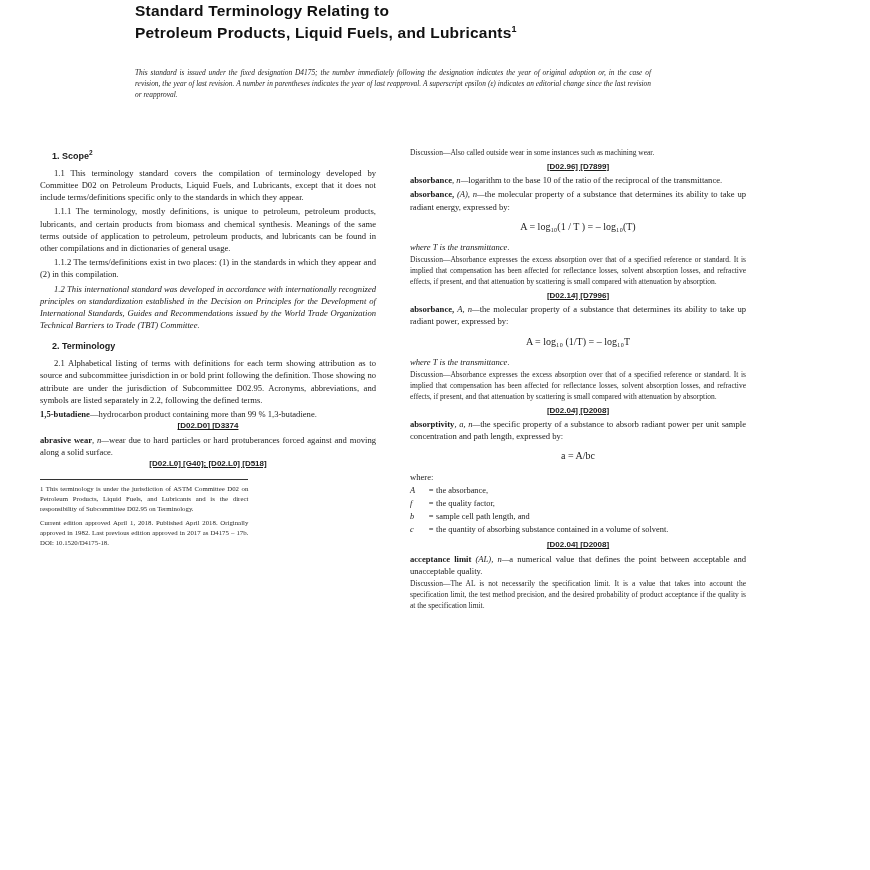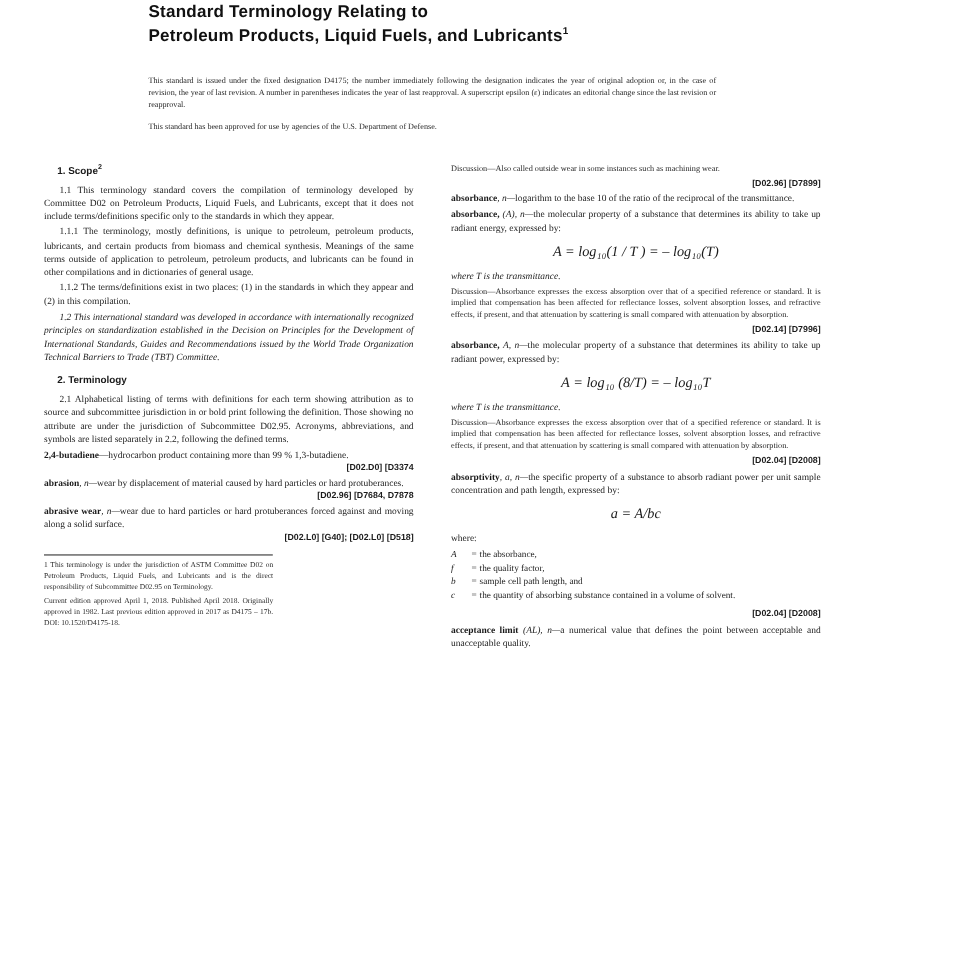--- a/index.html
+++ b/index.html
@@ -44,21 +44,21 @@
 
   .front-note {
     margin-top: 22px;
     margin-left: 95px;
     margin-right: 95px;
     font-size: 7.4px;
     line-height: 1.5;
     text-align: justify;
     color: #262626;
   }
-  .front-note p { margin: 0 0 9px 0; }
+  .front-note p { margin: 0 0 9px 0; font-style: italic; }
 
   
   .columns {
     position: absolute;
     top: 148px;
     left: 40px;
     right: 40px;
     bottom: 0;
     display: flex;
     gap: 34px;
@@ -93,34 +93,33 @@
   }
   .term i { font-style: italic; }
   .term-cont { margin: 0 0 2px 0; text-align: justify; }
 
   .code {
     font-family: "Liberation Sans", sans-serif;
     font-weight: bold;
     font-size: 8px;
     white-space: nowrap;
   }
-  .right { text-align: right; display: block; }
+  .right { text-align: center; display: block; text-decoration: underline; }
 
   .discussion {
     font-size: 7.5px;
     line-height: 1.45;
     text-align: justify;
     margin: 3px 0 3px 10px;
     color: #262626;
   }
 
   .formula {
     text-align: center;
-    font-style: italic;
-    font-size: 13px;
+    font-size: 10px;
     margin: 7px 0 7px 0;
   }
   .italic-note { font-style: italic; }
 
   .where { margin: 4px 0 3px 0; }
   .deflist {
     margin: 0 0 4px 0;
     padding: 0;
     list-style: none;
     font-size: 8.4px;
@@ -162,47 +161,42 @@
 
   <div class="title-block">
     <div class="doc-title">
       <div class="line1">Standard Terminology Relating to</div>
       <div class="line2"><span>Petroleum Products, Liquid Fuels, and Lubricants</span><span class="sup">1</span></div>
     </div>
   </div>
 
   <div class="front-note">
     <p>This standard is issued under the fixed designation D4175; the number immediately following the designation indicates the year of original adoption or, in the case of revision, the year of last revision. A number in parentheses indicates the year of last reapproval. A superscript epsilon (ε) indicates an editorial change since the last revision or reapproval.</p>
-    <p>This standard has been approved for use by agencies of the U.S. Department of Defense.</p>
   </div>
 
   <div class="columns">
 
     <div class="col">
 
       <h2 class="sec first"><span>1. Scope</span><span class="sup">2</span></h2>
 
       <p class="indent">1.1 This terminology standard covers the compilation of terminology developed by Committee D02 on Petroleum Products, Liquid Fuels, and Lubricants, except that it does not include terms/definitions specific only to the standards in which they appear.</p>
       <p class="indent">1.1.1 The terminology, mostly definitions, is unique to petroleum, petroleum products, lubricants, and certain products from biomass and chemical synthesis. Meanings of the same terms outside of application to petroleum, petroleum products, and lubricants can be found in other compilations and in dictionaries of general usage.</p>
       <p class="indent">1.1.2 The terms/definitions exist in two places: (1) in the standards in which they appear and (2) in this compilation.</p>
       <p class="indent italic-note">1.2 This international standard was developed in accordance with internationally recognized principles on standardization established in the Decision on Principles for the Development of International Standards, Guides and Recommendations issued by the World Trade Organization Technical Barriers to Trade (TBT) Committee.</p>
 
       <h2 class="sec"><span>2. Terminology</span></h2>
 
       <p class="indent">2.1 Alphabetical listing of terms with definitions for each term showing attribution as to source and subcommittee jurisdiction in or bold print following the definition. Those showing no attribute are under the jurisdiction of Subcommittee D02.95. Acronyms, abbreviations, and symbols are listed separately in 2.2, following the defined terms.</p>
 
       <p class="term">
-        <b>2,4-butadiene</b><span>—</span><span>hydrocarbon product containing more than 99 % 1,3-butadiene.</span>
+        <b>1,5-butadiene</b><span>—</span><span>hydrocarbon product containing more than 99 % 1,3-butadiene.</span>
         <span class="code right">[D02.D0] [D3374</span>
       </p>
 
-      <p class="term">
-        <b>abrasion</b><i>, n—</i><span>wear by displacement of material caused by hard particles or hard protuberances.</span>
-        <span class="code right">[D02.96] [D7684, D7878</span>
-      </p>
 
       <p class="term">
         <b>abrasive wear</b><i>, n—</i><span>wear due to hard particles or hard protuberances forced against and moving along a solid surface.</span>
         <span class="code right">[D02.L0] [G40]; [D02.L0] [D518]</span>
       </p>
 
       <div class="footnotes">
         <p>1 This terminology is under the jurisdiction of ASTM Committee D02 on Petroleum Products, Liquid Fuels, and Lubricants and is the direct responsibility of Subcommittee D02.95 on Terminology.</p>
         <p>Current edition approved April 1, 2018. Published April 2018. Originally approved in 1982. Last previous edition approved in 2017 as D4175 – 17b. DOI: 10.1520/D4175-18.</p>
       </div>
@@ -226,21 +220,21 @@
       <div class="formula">A = log₁₀(1 / T ) = – log₁₀(T)</div>
       <p class="where"><i>where T is the transmittance.</i></p>
       <p class="discussion">Discussion—Absorbance expresses the excess absorption over that of a specified reference or standard. It is implied that compensation has been affected for reflectance losses, solvent absorption losses, and refractive effects, if present, and that attenuation by scattering is small compared with attenuation by absorption.</p>
       <p class="term-cont">
         <span class="code right">[D02.14] [D7996]</span>
       </p>
 
       <p class="term">
         <b>absorbance,</b><i> A,</i><i> n—</i><span>the molecular property of a substance that determines its ability to take up radiant power, expressed by:</span>
       </p>
-      <div class="formula">A = log₁₀ (8/T) = – log₁₀T</div>
+      <div class="formula">A = log₁₀ (1/T) = – log₁₀T</div>
       <p class="where"><i>where T is the transmittance.</i></p>
       <p class="discussion">Discussion—Absorbance expresses the excess absorption over that of a specified reference or standard. It is implied that compensation has been affected for reflectance losses, solvent absorption losses, and refractive effects, if present, and that attenuation by scattering is small compared with attenuation by absorption.</p>
       <p class="term-cont">
         <span class="code right">[D02.04] [D2008]</span>
       </p>
 
       <p class="term">
         <b>absorptivity</b><i>, a, n—</i><span>the specific property of a substance to absorb radiant power per unit sample concentration and path length, expressed by:</span>
       </p>
       <div class="formula">a = A/bc</div>
@@ -267,17 +261,18 @@
           <span class="txt">the quantity of absorbing substance contained in a volume of solvent.</span>
         </li>
       </ul>
       <p class="term-cont">
         <span class="code right">[D02.04] [D2008]</span>
       </p>
 
       <p class="term">
         <b>acceptance limit</b><i> (AL), n—</i><span>a numerical value that defines the point between acceptable and unacceptable quality.</span>
       </p>
+      <p class="discussion">Discussion—The AL is not necessarily the specification limit. It is a value that takes into account the specification limit, the test method precision, and the desired probability of product acceptance if the quality is at the specification limit.</p>
 
     </div>
 
   </div>
 </div>
 
 </body></html>

